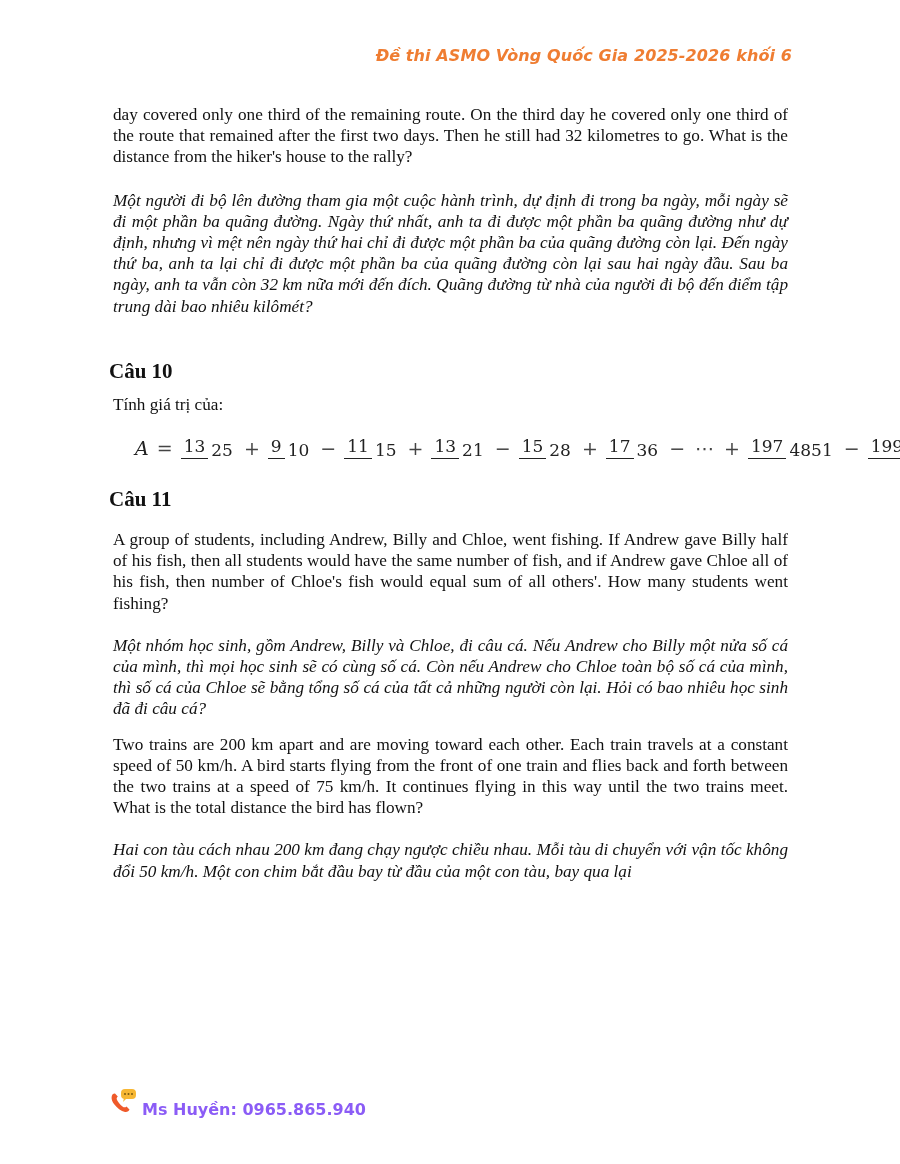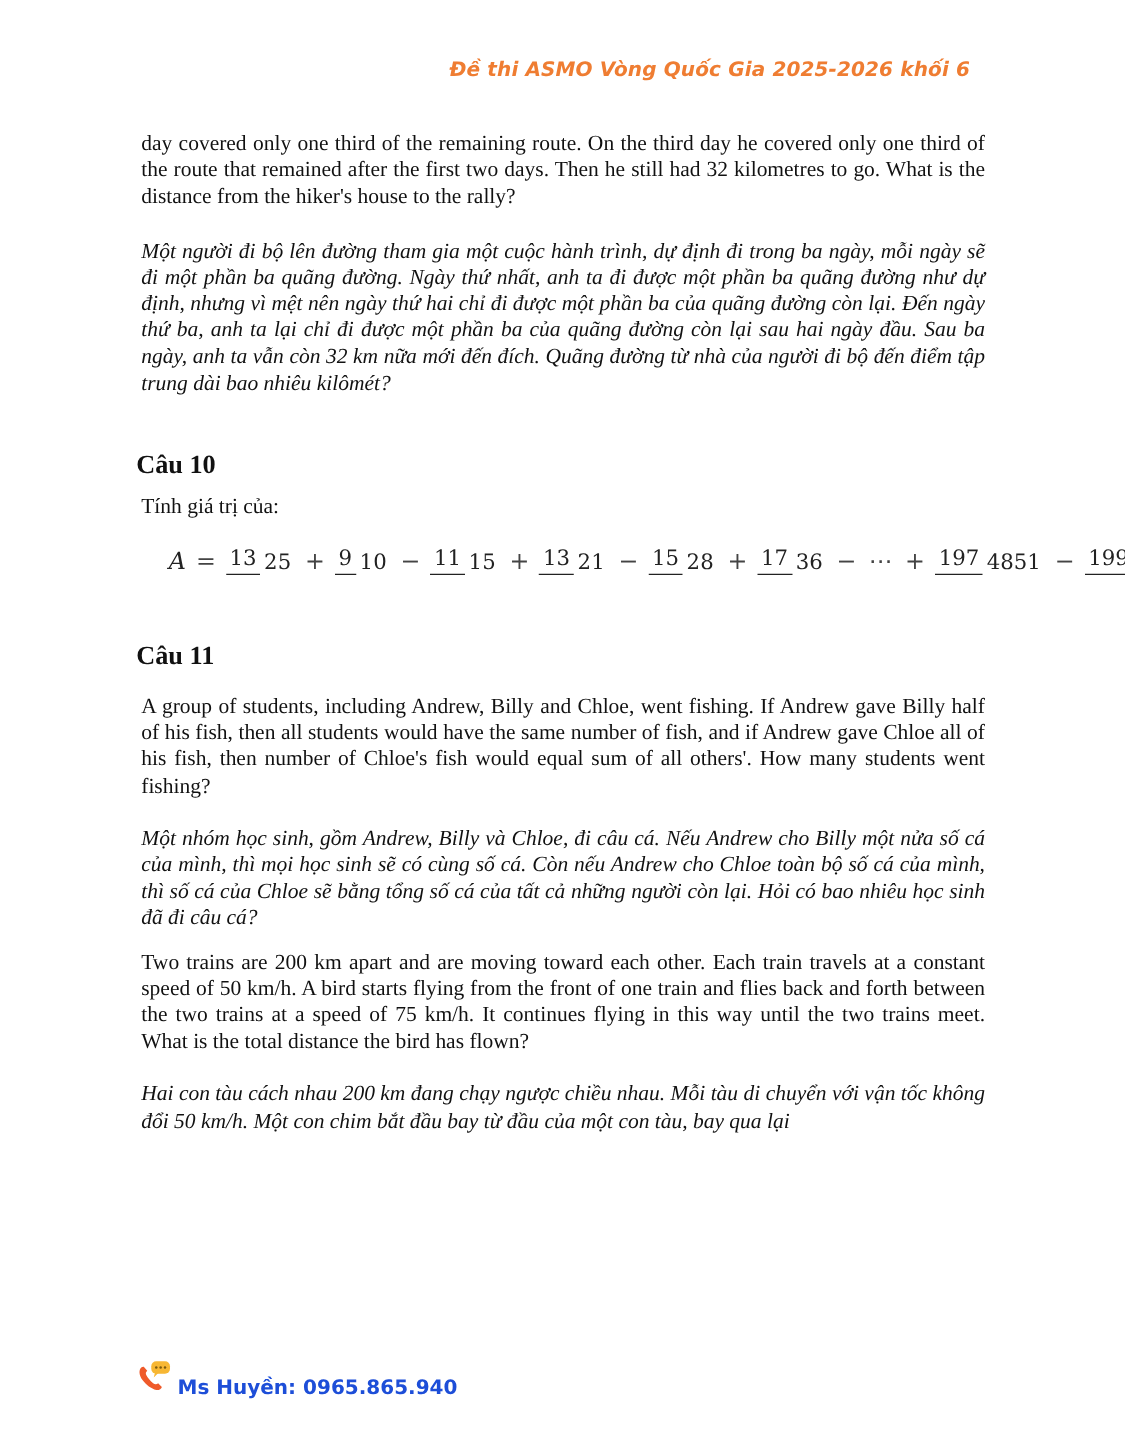--- a/index.html
+++ b/index.html
@@ -1,30 +1,30 @@
 <!DOCTYPE html>
 <html><head>
 <meta charset="utf-8">
 <style>
   html, body { margin: 0; padding: 0; background: #ffffff; }
   body { width: 900px; height: 1164px; position: relative; overflow: hidden; font-family: "Liberation Serif", serif; color: #111; }
-  .header-title { position: absolute; top: 46px; right: 124px; font-family: "DejaVu Sans", sans-serif; font-weight: bold; font-style: italic; font-size: 16px; color: #ef7d32; letter-spacing: 0.1px; }
+  .header-title { position: absolute; top: 46px; right: 108px; font-family: "DejaVu Sans", sans-serif; font-weight: bold; font-style: italic; font-size: 16px; color: #ef7d32; letter-spacing: 0.1px; }
   .content { position: absolute; left: 109px; width: 683px; top: 100px; }
   p { margin: 4px; font-size: 17.2px; line-height: 21.2px; text-align: justify; }
   .en { }
   .vi { font-style: italic; }
   .q-title { font-weight: bold; font-size: 21px; line-height: 21px; }
   .math { font-family: "DejaVu Serif", serif; display: flex; align-items: center; font-size: 17px; color: #222; margin-left: 26px; }
   .math .A { font-style: italic; font-size: 19px; margin-right: 8px; }
   .math .op { margin: 0 8px; font-size: 19px; color: #444; }
   .frac { display: inline-flex; align-items: center; }
   .frac .num { padding: 0 3px 3px 3px; border-bottom: 1.2px solid #222; line-height: 18px; }
   .frac .den { padding: 3px 3px 0 3px; line-height: 18px; }
   .footer { position: absolute; left: 108px; top: 1088px; display: flex; align-items: center; }
-  .footer-text { font-family: "DejaVu Sans", sans-serif; font-weight: bold; font-size: 16px; color: #1d4ed8; margin-left: 4px; margin-top: 10px; }
+  .footer-text { font-family: "DejaVu Sans", sans-serif; font-weight: bold; font-size: 16px; color: #8b5cf6; margin-left: 4px; margin-top: 10px; }
 </style>
 </head>
 <body>
 
 <div class="header-title">Đề thi ASMO Vòng Quốc Gia 2025-2026 khối 6</div>
 
 <div class="content">
   <p class="en">day covered only one third of the remaining route. On the third day he covered only one third of the route that remained after the first two days. Then he still had 32 kilometres to go. What is the distance from the hiker's house to the rally?</p>
   <p class="vi" style="margin-top:22px;">Một người đi bộ lên đường tham gia một cuộc hành trình, dự định đi trong ba ngày, mỗi ngày sẽ đi một phần ba quãng đường. Ngày thứ nhất, anh ta đi được một phần ba quãng đường như dự định, nhưng vì mệt nên ngày thứ hai chỉ đi được một phần ba của quãng đường còn lại. Đến ngày thứ ba, anh ta lại chỉ đi được một phần ba của quãng đường còn lại sau hai ngày đầu. Sau ba ngày, anh ta vẫn còn 32 km nữa mới đến đích. Quãng đường từ nhà của người đi bộ đến điểm tập trung dài bao nhiêu kilômét?</p>
 
@@ -72,21 +72,21 @@
           <span class="den">4851</span>
         </span>
         <span class="op">−</span>
         <span class="frac">
           <span class="num">199</span>
           <span class="den">4950</span>
         </span>
       </span>
   </div>
 
-  <div class="q-title" style="margin-top:54px;">Câu 11</div>
+  <div class="q-title" style="margin-top:30px;">Câu 11</div>
   <p style="margin-top:19px;">A group of students, including Andrew, Billy and Chloe, went fishing. If Andrew gave Billy half of his fish, then all students would have the same number of fish, and if Andrew gave Chloe all of his fish, then number of Chloe's fish would equal sum of all others'. How many students went fishing?</p>
   <p class="vi" style="margin-top:21px;">Một nhóm học sinh, gồm Andrew, Billy và Chloe, đi câu cá. Nếu Andrew cho Billy một nửa số cá của mình, thì mọi học sinh sẽ có cùng số cá. Còn nếu Andrew cho Chloe toàn bộ số cá của mình, thì số cá của Chloe sẽ bằng tổng số cá của tất cả những người còn lại. Hỏi có bao nhiêu học sinh đã đi câu cá?</p>
 
   <p style="margin-top:14px;">Two trains are 200 km apart and are moving toward each other. Each train travels at a constant speed of 50 km/h. A bird starts flying from the front of one train and flies back and forth between the two trains at a speed of 75 km/h. It continues flying in this way until the two trains meet. What is the total distance the bird has flown?</p>
   <p class="vi" style="margin-top:21px;">Hai con tàu cách nhau 200 km đang chạy ngược chiều nhau. Mỗi tàu di chuyển với vận tốc không đổi 50 km/h. Một con chim bắt đầu bay từ đầu của một con tàu, bay qua lại</p>
 </div>
 
 <div class="footer">
   <span>
     <svg width="30" height="28" viewBox="0 0 30 28">

